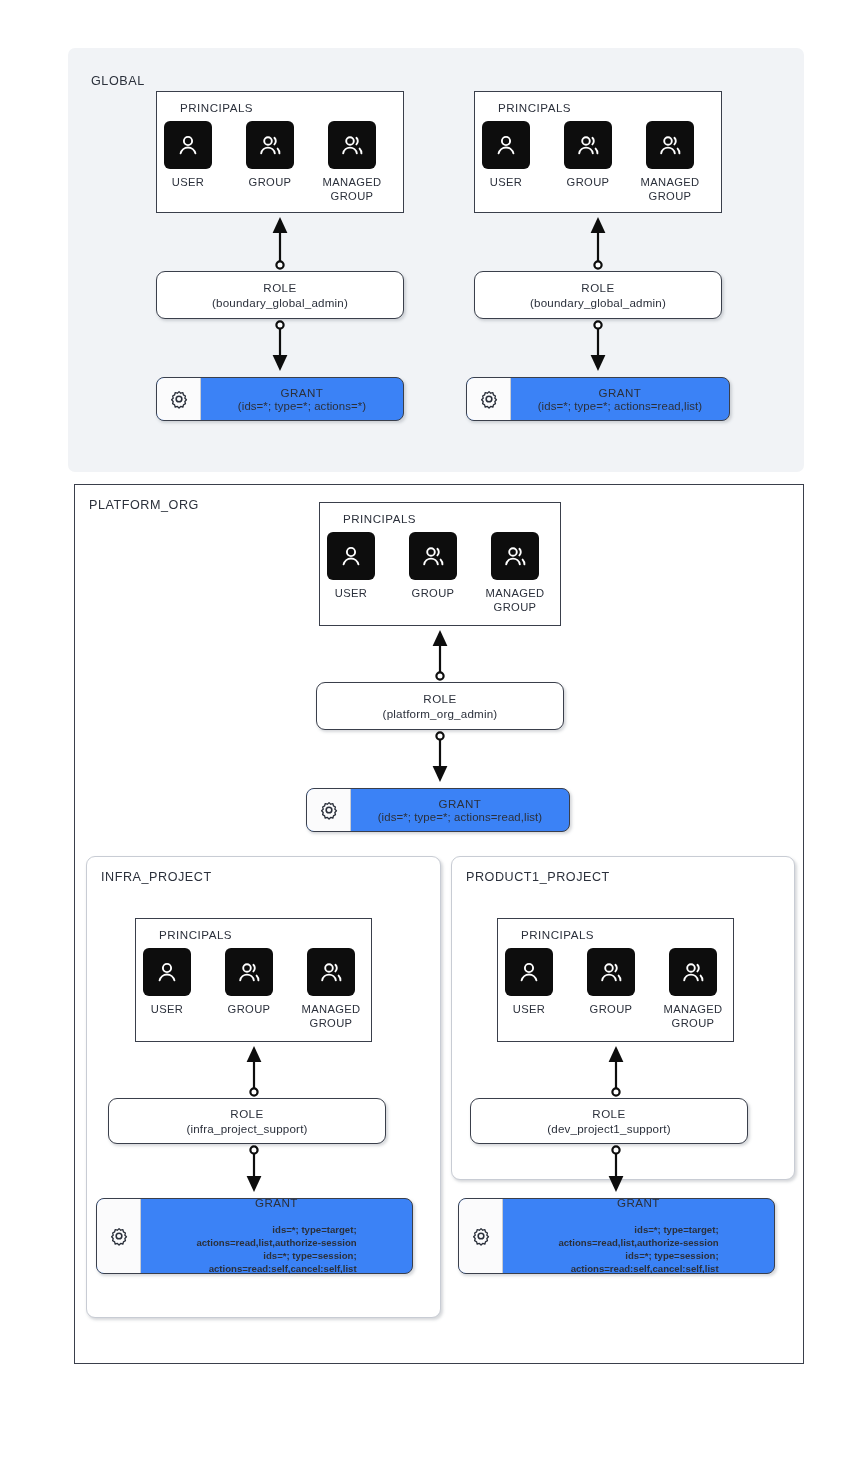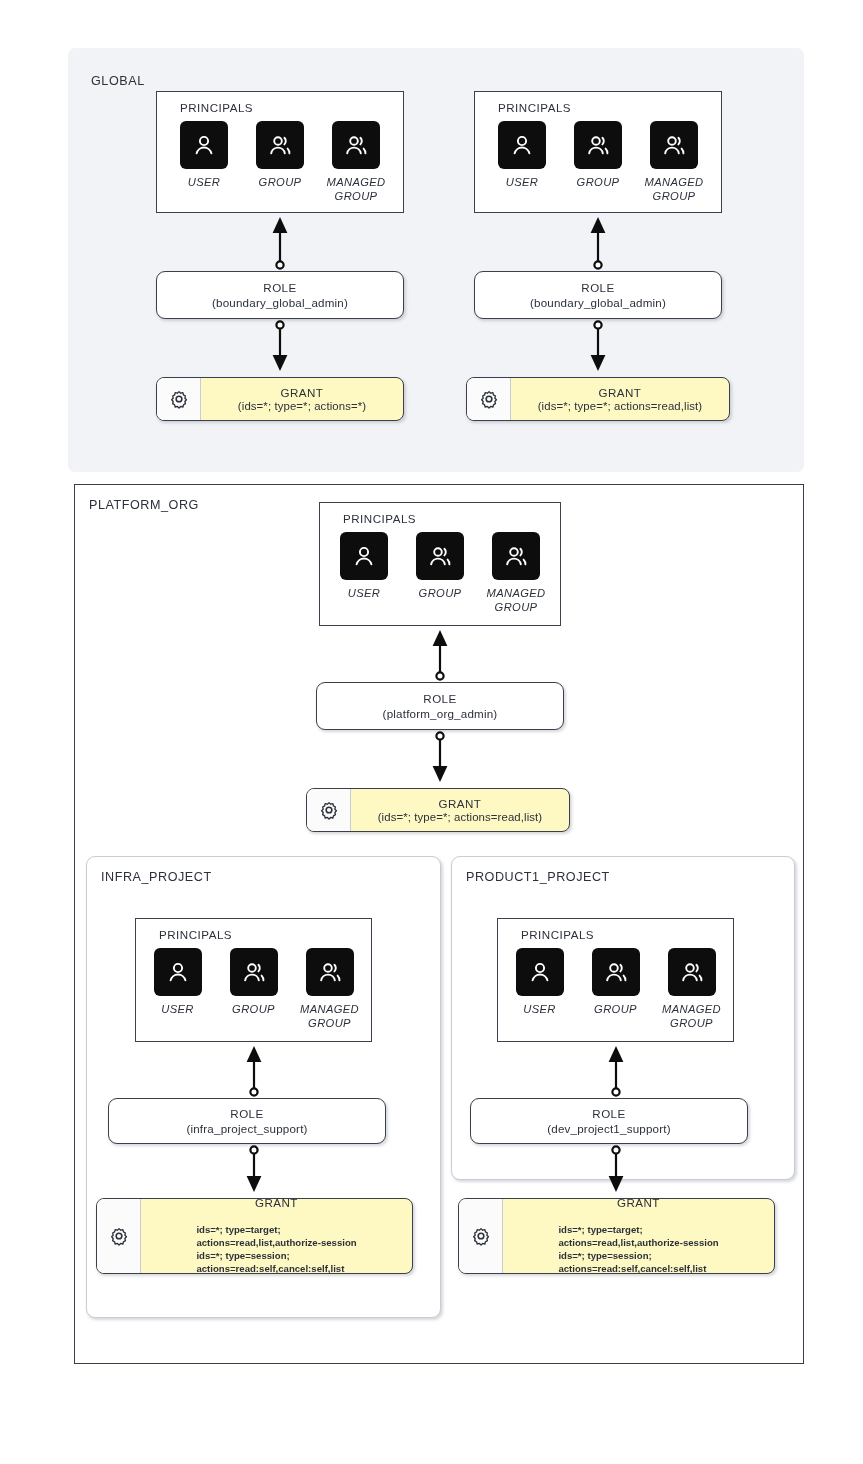--- a/index.html
+++ b/index.html
@@ -68,23 +68,21 @@
     font-size: 11.6px;
     letter-spacing: 0.5px;
     color: #2b303b;
     white-space: nowrap;
   }
   .principals-row {
     position: absolute;
     left: 0; right: 0;
     top: 29px;
     display: flex;
-    justify-content: center;
-    gap: 14px;
-    font-style: italic;
+    gap: 20px;
   }
   .principal {
     width: 62px;
     display: flex;
     flex-direction: column;
     align-items: center;
   }
   .principal-tile {
     width: 48px;
     height: 48px;
@@ -124,21 +122,21 @@
   .role-sub {
     font-size: 11.6px;
     letter-spacing: 0.2px;
     color: #2b303b;
     margin-top: 2px;
   }
 
   
   .grant-box {
     position: absolute;
-    background: #fef9c3;
+    background: #3b82f6;
     border: 1.2px solid #3a3f4b;
     border-radius: 8px;
     display: flex;
     align-items: stretch;
     box-shadow: 1.5px 2px 3px rgba(120,125,135,0.30);
     overflow: hidden;
   }
   .grant-icon-cell {
     width: 44px;
     flex: 0 0 44px;
@@ -158,21 +156,21 @@
   }
   .grant-title {
     font-size: 11.6px;
     letter-spacing: 0.45px;
     color: #2b303b;
   }
   .grant-sub {
     font-size: 11.4px;
     letter-spacing: 0.1px;
     color: #2b303b;
-    text-align: left;
+    text-align: right;
     margin-top: 1px;
   }
   .grant-sub.multi {
     font-size: 9.6px;
     font-weight: bold;
     line-height: 1.34;
     letter-spacing: 0px;
     white-space: pre-line;
     margin-top: 15px;
   }

